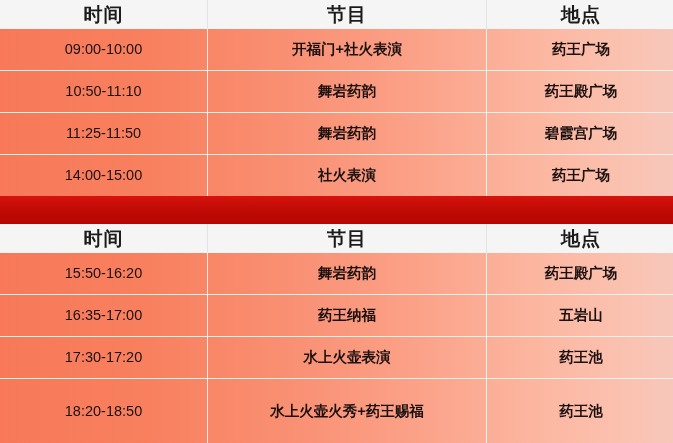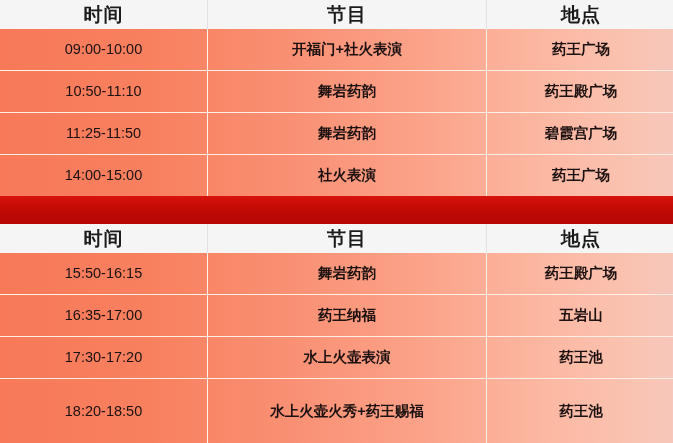--- a/index.html
+++ b/index.html
@@ -146,21 +146,21 @@
   <table class="sched-table">
     <thead>
       <tr class="sched-head-row">
         <th class="col-time">时间</th>
         <th class="col-show div-l">节目</th>
         <th class="col-place div-l">地点</th>
       </tr>
     </thead>
     <tbody class="grad-wrap">
       <tr class="sched-body-row">
-        <td class="col-time">15:50-16:15</td>
+        <td class="col-time">15:50-16:20</td>
         <td class="col-show div-l">舞岩药韵</td>
         <td class="col-place div-l">药王殿广场</td>
       </tr>
       <tr class="sched-body-row">
         <td class="col-time">16:35-17:00</td>
         <td class="col-show div-l">药王纳福</td>
         <td class="col-place div-l">五岩山</td>
       </tr>
       <tr class="sched-body-row">
         <td class="col-time">17:30-17:20</td>

